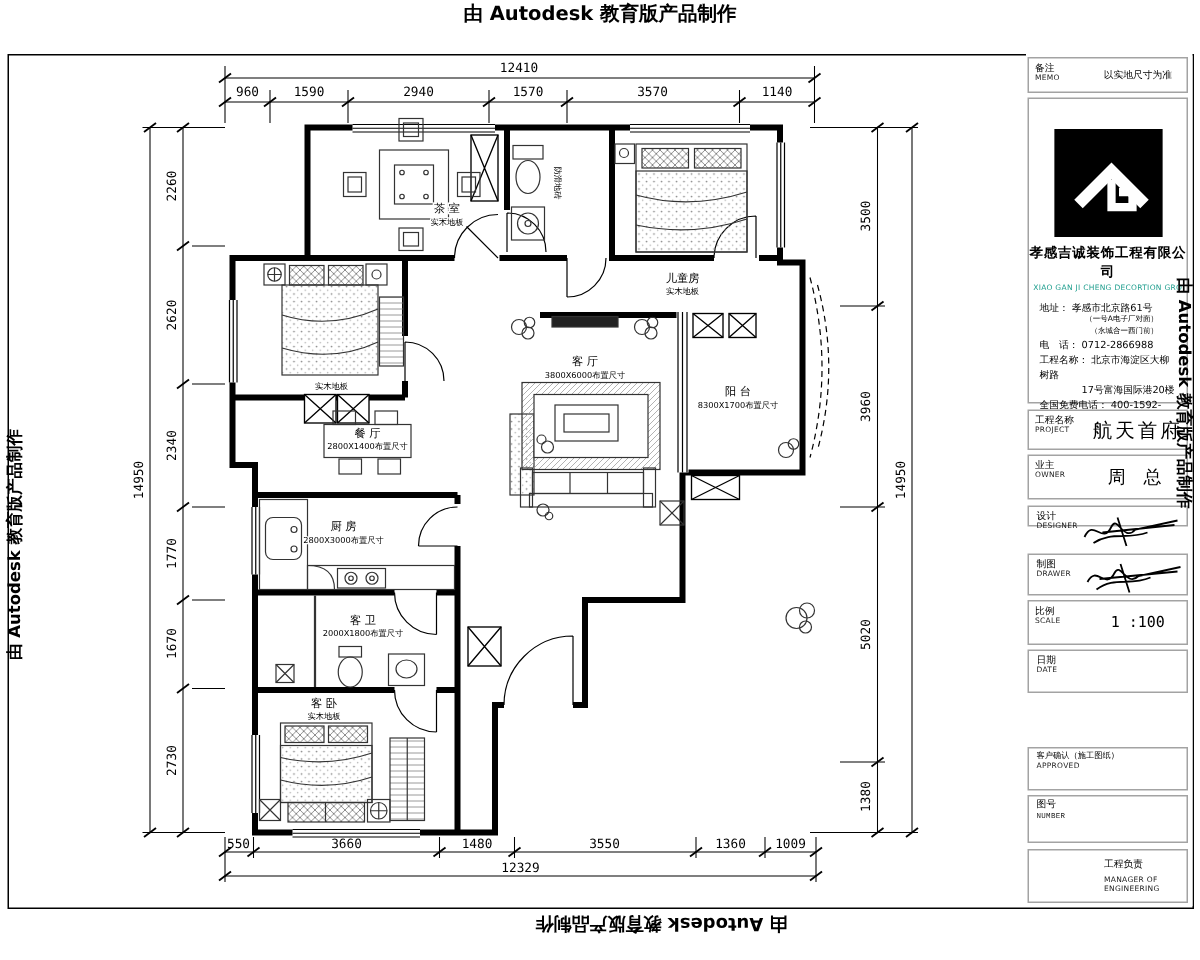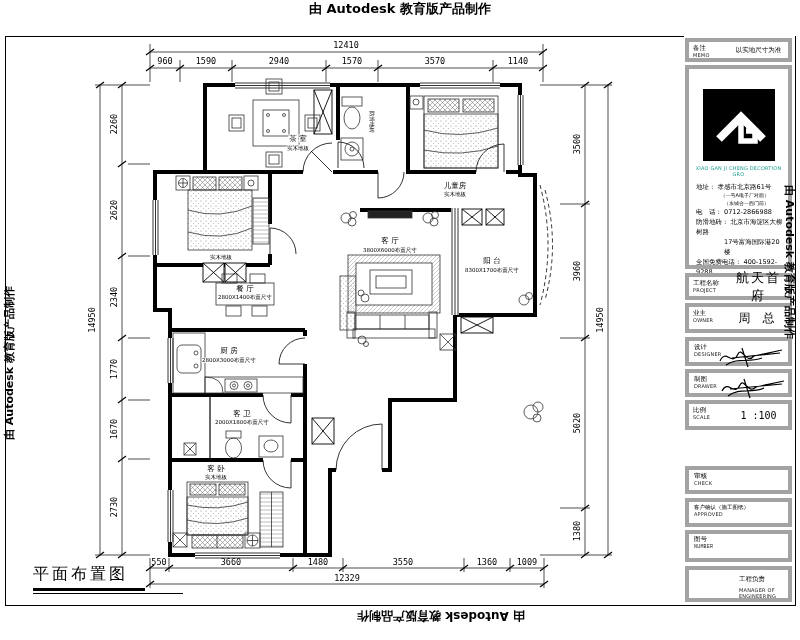--- a/index.html
+++ b/index.html
@@ -12,21 +12,21 @@
   .wm-top{left:0;top:0;width:800px;text-align:center;font-size:13px;}
   .wm-bottom{left:295px;top:607px;width:230px;font-size:12px;transform:rotate(180deg);}
   .wm-left{left:2px;top:440px;width:215px;font-size:11px;transform:rotate(-90deg);transform-origin:0 0;}
   .wm-right{left:797px;top:185px;width:215px;font-size:11px;transform:rotate(90deg);transform-origin:0 0;}
   
   .plan-title{position:absolute;left:33px;top:564px;font-size:16px;letter-spacing:3px;}
   .plan-title .ul1{height:3px;background:#000;margin-top:3px;width:112px;}
   .plan-title .ul2{height:1px;background:#000;margin-top:2px;width:150px;}
   
   .tb{position:absolute;left:684px;top:36px;width:111px;height:568px;background:#fff;}
-  .tb .row{position:absolute;left:1px;width:107px;border:4px solid #a3a3a3;background:#fff;box-sizing:border-box;}
+  .tb .row{position:absolute;left:1px;width:107px;border:1px solid #a3a3a3;background:#fff;box-sizing:border-box;}
   .tb .lbl{font-size:6.5px;line-height:1.25;}
   .tb .en{font-size:5px;color:#222;letter-spacing:0.2px;}
   .flexrow{display:flex;align-items:center;}
   .lblcell{width:36px;padding:2px 0 0 4px;align-self:flex-start;}
   .valcell{flex:1;text-align:center;}
   .memo-val{font-size:6.5px;flex:1;text-align:center;}
   .company{text-align:center;}
   .logo{width:72px;height:72px;margin:20px auto 4px auto;background:#000;position:relative;}
   .c-name{font-size:9px;font-weight:bold;letter-spacing:0.5px;}
   .c-en{font-size:5px;color:#1f9e8e;letter-spacing:0.2px;margin-top:1px;}
@@ -409,27 +409,28 @@
     </div>
 
     <div class="row company" style="top:29px;height:204px;">
       <div class="logo">
         <svg width="72" height="72">
           <rect width="72" height="72" fill="#000"></rect>
           <path d="M16,50 L38,28 L60,50" stroke="#fff" stroke-width="8" fill="none"></path>
           <path d="M38,34 V52 H52 V42 H43" stroke="#fff" stroke-width="5.5" fill="none"></path>
         </svg>
       </div>
+      <div class="c-name">孝感吉诚装饰工程有限公司</div>
       <div class="c-en">XIAO GAN JI CHENG DECORTION GRO</div>
       <div class="addr">
         <div>地址： 孝感市北京路61号</div>
         <div class="tiny">（一号A电子厂对面）</div>
         <div class="tiny">（永城合一西门前）</div>
         <div>电　话： 0712-2866988</div>
-        <div>防滑地砖： 北京市海淀区大柳树路</div>
+        <div>工程名称： 北京市海淀区大柳树路</div>
         <div style="padding-left:28px;">17号富海国际港20楼</div>
         <div>全国免费电话： 400-1592-9288</div>
       </div>
       <div class="web">Http://www.xg.jc498.com</div>
     </div>
 
     <div class="row flexrow" style="top:237px;height:27px;">
       <div class="lblcell">
           <div class="lbl">工程名称</div>
         <div class="en">PROJECT</div>
@@ -438,21 +439,21 @@
     </div>
 
     <div class="row flexrow" style="top:267px;height:30px;">
       <div class="lblcell">
           <div class="lbl">业主</div>
         <div class="en">OWNER</div>
         </div>
       <div class="valcell medval">周 总</div>
     </div>
 
-    <div class="row" style="top:301px;height:29px;">
+    <div class="row" style="top:301px;height:14px;">
       <div class="lblcell onlylbl" style="width:40px;">
           <div class="lbl">设计</div>
         <div class="en">DESIGNER</div>
         </div>
       <svg class="sig" width="72" height="26">
         <path d="M6,18 C12,5 18,24 24,11 C28,3 32,22 40,13 L68,7 M12,22 C24,14 34,20 48,15 M28,5 L34,24 M18,15 L66,10" stroke="#000" stroke-width="1.2" fill="none"></path>
       </svg>
     </div>
 
     <div class="row" style="top:333px;height:28px;">
@@ -466,27 +467,27 @@
     </div>
 
     <div class="row flexrow" style="top:364px;height:30px;align-items:center;">
       <div class="lblcell">
           <div class="lbl">比例</div>
         <div class="en">SCALE</div>
         </div>
       <div class="valcell scaleval">1  :100</div>
     </div>
 
-
-    <div class="row" style="top:430px;height:28px;">
+    <div class="row" style="top:397px;height:29px;">
       <div class="onlylbl">
-          <div class="lbl">审核</div>
-        <div class="en">CHECK</div>
-        </div>
-    </div>
+          <div class="lbl">日期</div>
+        <div class="en">DATE</div>
+        </div>
+    </div>
+
 
     <div class="row" style="top:462px;height:29px;">
       <div class="onlylbl">
           <div class="lbl" style="font-size:5.5px;">客户确认（施工图纸）</div>
         <div class="en">APPROVED</div>
         </div>
     </div>
 
     <div class="row" style="top:494px;height:32px;font-family:Liberation Mono, monospace;">
       <div class="onlylbl">
@@ -496,23 +497,18 @@
     </div>
 
     <div class="row" style="top:530px;height:36px;padding-left:45px;">
       <div class="onlylbl" style="padding-top:5px;">
           <div class="lbl">工程负责</div>
         <div class="en" style="margin-top:4px;">MANAGER OF ENGINEERING</div>
         </div>
     </div>
   </div>
 
-  <div class="plan-title">
-    <span>平面布置图</span>
-    <div class="ul1"></div>
-    <div class="ul2"></div>
-  </div>
 
   <div class="wm wm-top">由 Autodesk 教育版产品制作</div>
   <div class="wm wm-bottom">由 Autodesk 教育版产品制作</div>
   <div class="wm wm-left">由 Autodesk 教育版产品制作</div>
   <div class="wm wm-right">由 Autodesk 教育版产品制作</div>
 </div>
 
 </body></html>

